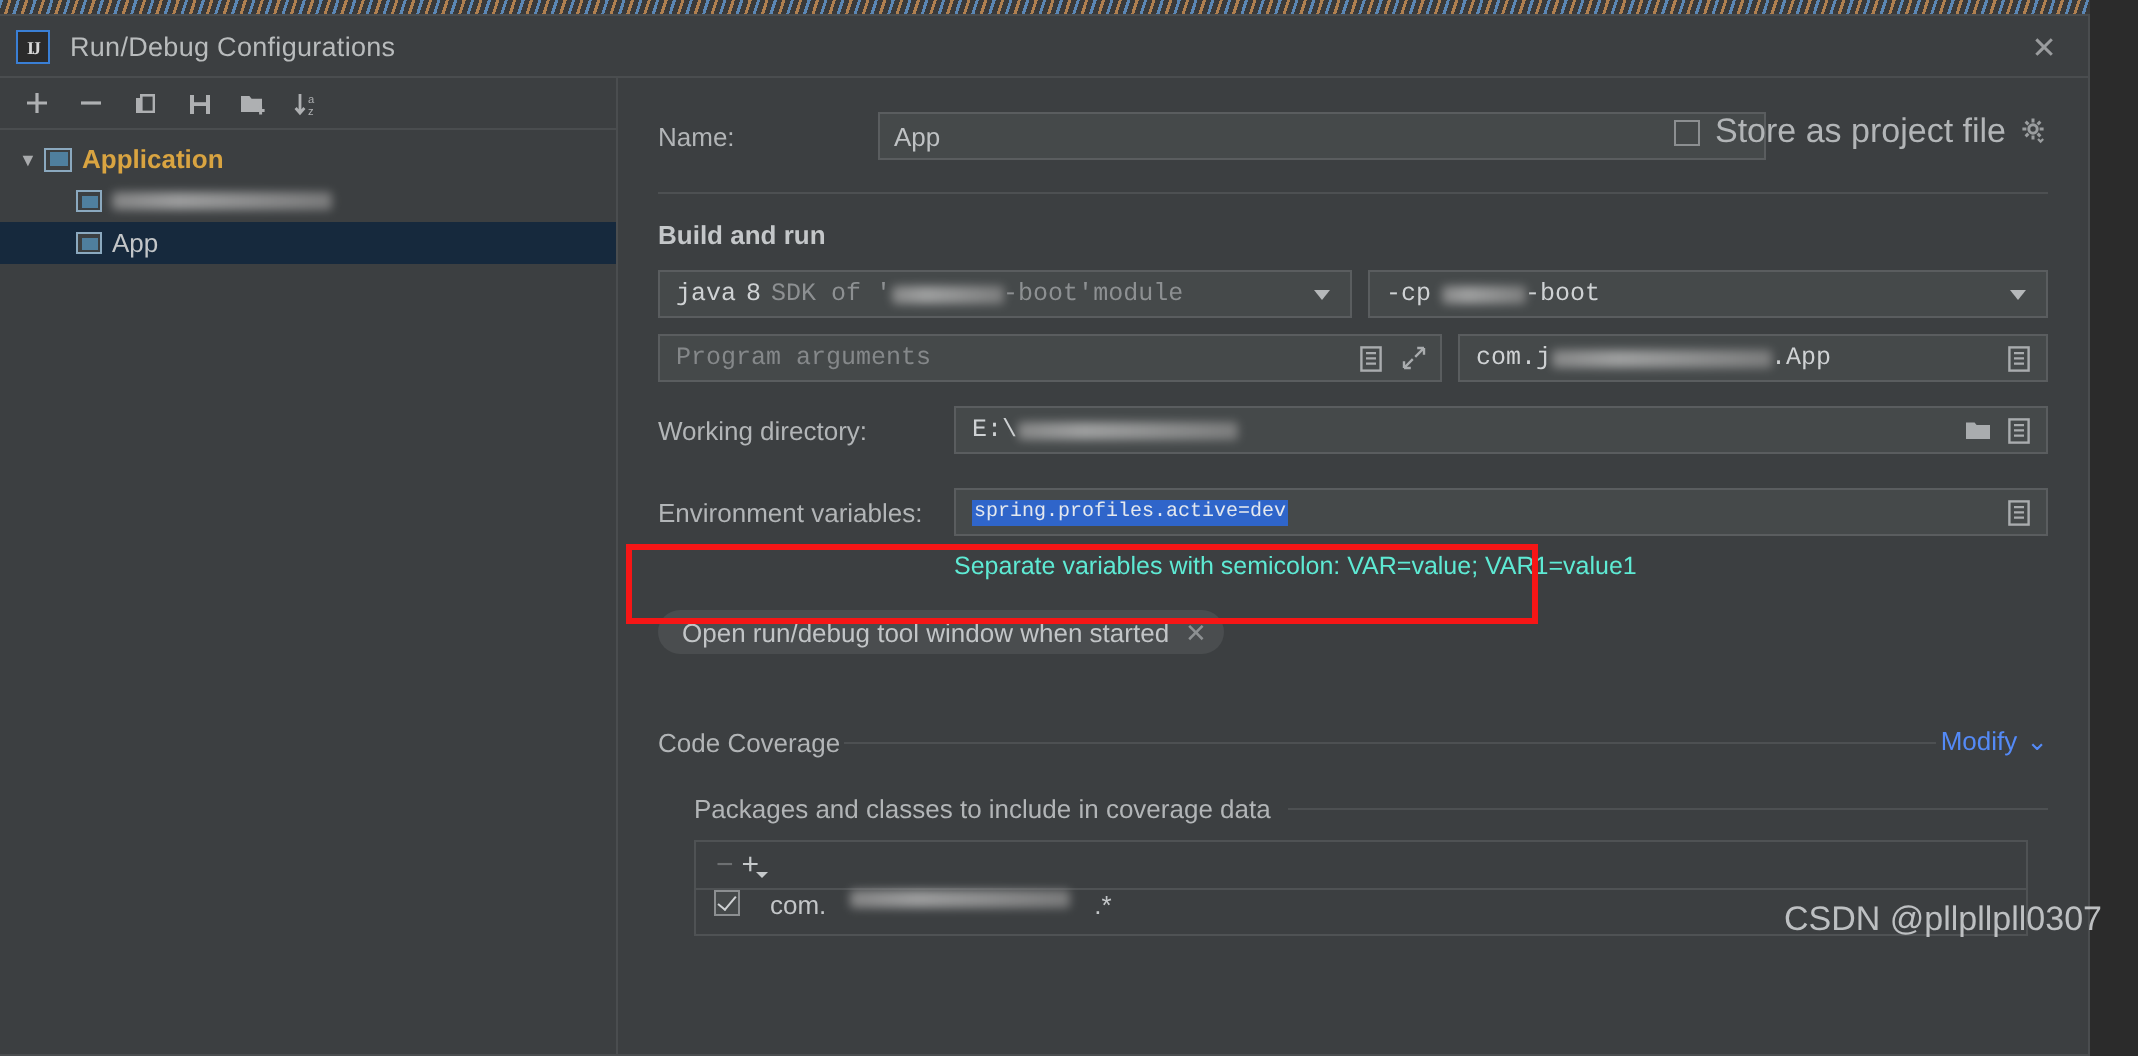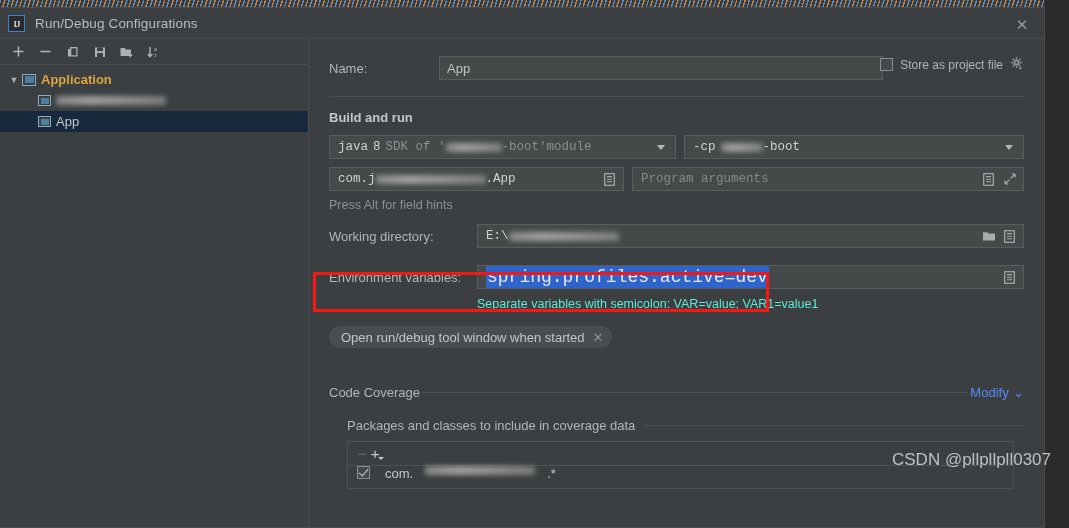--- a/index.html
+++ b/index.html
@@ -150,21 +150,21 @@
   }
   .checkbox {
     width: 13px; height: 13px; border: 1px solid #8c8f91;
     background: #45494a; flex: none; position: relative;
   }
   .checkbox.checked::after {
     content: ""; position: absolute; left: 3px; top: 0px;
     width: 4px; height: 8px; border: solid #cfd2d4;
     border-width: 0 1.7px 1.7px 0; transform: rotate(40deg);
   }
-  .store-label { font-size: 12px; color: #b2b5b7; }
+  .store-label { font-size: 17px; color: #b2b5b7; }
   .gear { color: #9a9d9f; font-size: 13px; }
 
   .divider { height: 1px; background: #4d5052; margin-top: 16px; }
 
   .section-head {
     margin-top: 13px; display: flex; align-items: center; justify-content: space-between;
   }
   .section-title { font-size: 13px; font-weight: bold; color: #c4c7c9; }
   .modify-link { color: #548af7; font-size: 13px; }
   .alt-hint { color: #8b8e90; font-size: 13px; margin-left: 8px; }
@@ -205,21 +205,21 @@
 
   .wd-row { display: flex; align-items: center; margin-top: 12px; }
   .wd-label { width: 148px; color: #b2b5b7; font-size: 13px; }
   .wd-field { flex: 1; }
 
   .env-row { display: flex; align-items: center; margin-top: 17px; }
   .env-label { width: 148px; color: #b2b5b7; font-size: 13px; }
   .env-field { flex: 1; }
   .sel-text {
     background: #2f65ca; color: #e4e8ee;
-    padding: 1px 1px; font-family: "Liberation Mono", monospace; font-size: 18px;
+    padding: 1px 1px; font-family: "Liberation Mono", monospace; font-size: 10px;
   }
 
   .env-hint { color: #5eead4; font-size: 12.5px; margin-top: 8px; margin-left: 148px; }
 
   .chip {
     margin-top: 15px;
     display: inline-flex; align-items: center; gap: 8px;
     background: #4a4d4f; border-radius: 11px;
     height: 22px; padding: 0 9px 0 12px;
     color: #c2c5c7; font-size: 13px;
@@ -403,50 +403,49 @@
 
             <div class="combo cp">
               <span class="mono c-white">-cp</span>
               <span class="blurred b-nar" style="margin-left:5px"></span>
               <span class="mono c-white">-boot</span>
               <span class="arrow-dn"></span>
             </div>
           </div>
 
           <div class="fieldrow">
-            <div class="combo mainclass">
-              <span class="mono c-white">com.j</span>
-              <span class="blurred b-wide"></span>
-              <span class="mono c-white">.App</span>
-              <span class="icon-btn">
-                <svg width="11" height="13" viewBox="0 0 11 13">
-                  <rect x="0.7" y="0.7" width="9.6" height="11.6" fill="none" stroke="#a9acae" stroke-width="1.2"></rect>
-                  <path d="M3 3.6h5M3 6.2h5M3 8.8h5" stroke="#a9acae" stroke-width="1.1"></path>
-                </svg>
-              </span>
-            </div>
-
             <div class="combo progargs">
               <span class="mono placeholder">Program arguments</span>
               <span class="icon-btn">
                 <svg width="11" height="13" viewBox="0 0 11 13">
                   <rect x="0.7" y="0.7" width="9.6" height="11.6" fill="none" stroke="#a9acae" stroke-width="1.2"></rect>
                   <path d="M3 3.6h5M3 6.2h5M3 8.8h5" stroke="#a9acae" stroke-width="1.1"></path>
                 </svg>
               </span>
               <span class="icon-btn">
                 <svg width="12" height="12" viewBox="0 0 12 12">
                   <path d="M11 1L6.6 5.4M11 1H7.6M11 1v3.4" stroke="#a9acae" stroke-width="1.2" fill="none"></path>
                   <path d="M1 11l4.4-4.4M1 11h3.4M1 11V7.6" stroke="#a9acae" stroke-width="1.2" fill="none"></path>
                 </svg>
               </span>
             </div>
-          </div>
-
-          <div class="hint">Press Alt for field hints</div>
+
+            <div class="combo mainclass">
+              <span class="mono c-white">com.j</span>
+              <span class="blurred b-wide"></span>
+              <span class="mono c-white">.App</span>
+              <span class="icon-btn">
+                <svg width="11" height="13" viewBox="0 0 11 13">
+                  <rect x="0.7" y="0.7" width="9.6" height="11.6" fill="none" stroke="#a9acae" stroke-width="1.2"></rect>
+                  <path d="M3 3.6h5M3 6.2h5M3 8.8h5" stroke="#a9acae" stroke-width="1.1"></path>
+                </svg>
+              </span>
+            </div>
+          </div>
+
         </div>
 
         
         <div class="wd-row">
           <span class="wd-label">Working directory:</span>
           <div class="combo wd-field">
             <span class="mono c-white">E:\</span>
             <span class="blurred b-wide"></span>
             <span class="icon-btn">
               <svg width="14" height="12" viewBox="0 0 14 12">

